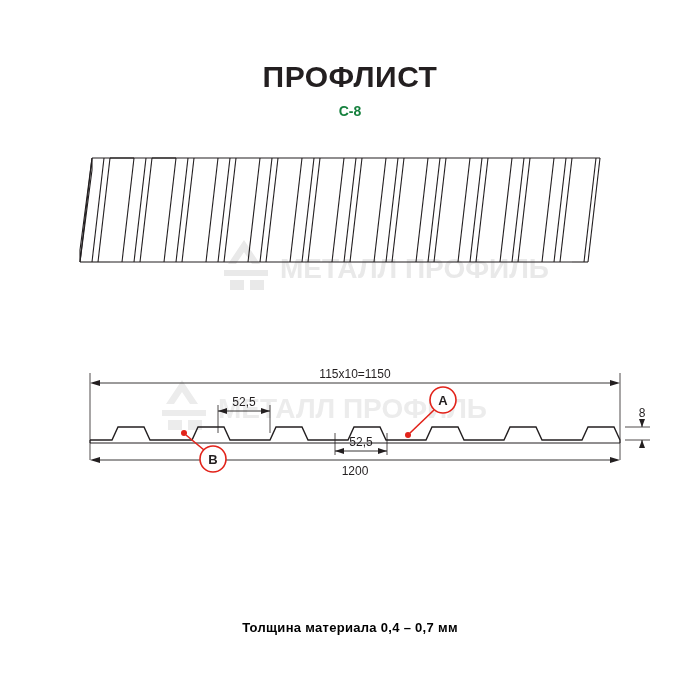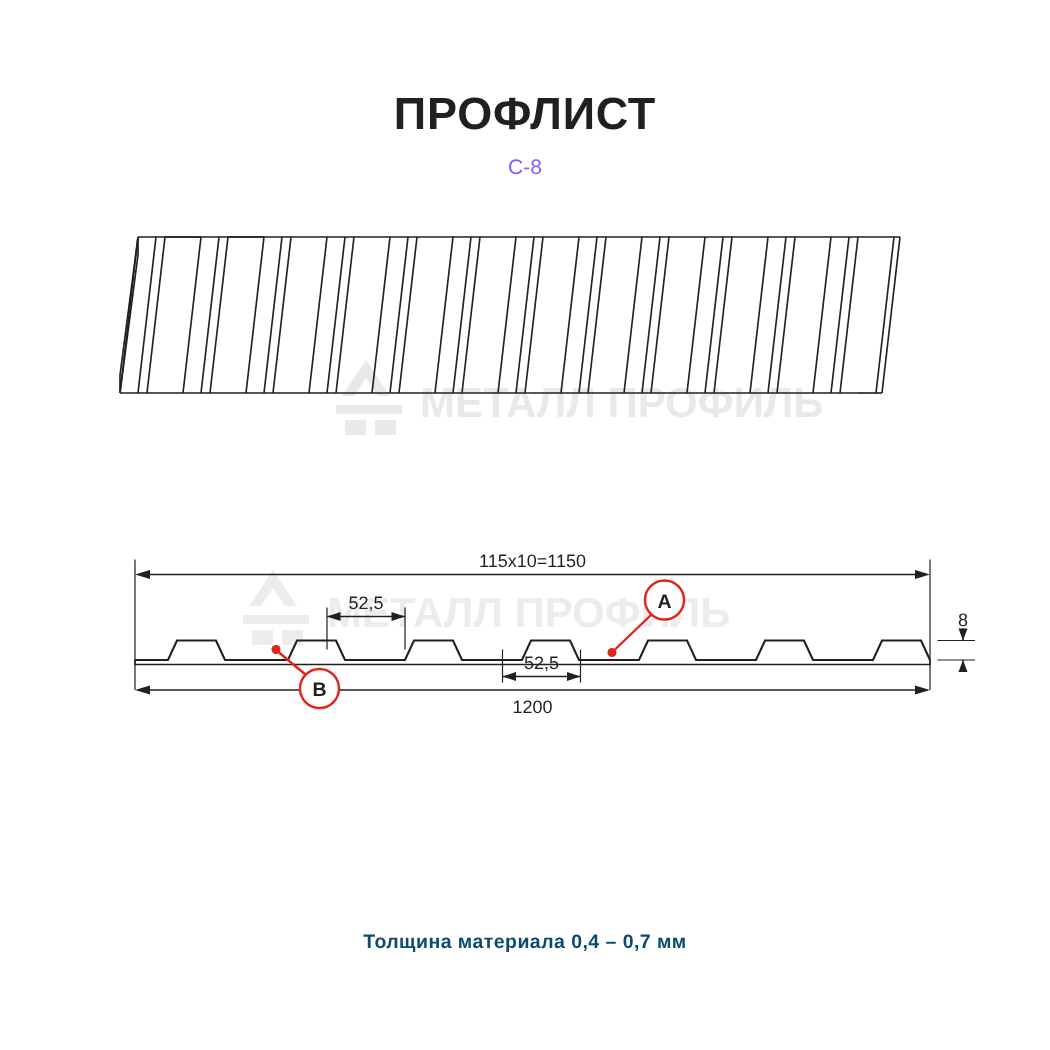--- a/index.html
+++ b/index.html
@@ -31,33 +31,33 @@
     letter-spacing: 0.5px;
     color: #231f20;
   }
   .subtitle {
     position: absolute;
     top: 103px;
     left: 0;
     width: 700px;
     text-align: center;
     font-size: 14px;
-    font-weight: normal;
-    color: #8b5cf6;
+    font-weight: bold;
+    color: #15803d;
   }
   .footnote {
     position: absolute;
     top: 620px;
     left: 0;
     width: 700px;
     text-align: center;
     font-size: 13px;
     font-weight: bold;
     letter-spacing: 0.3px;
-    color: #0c4a6e;
+    color: #000000;
   }
   .iso-wrap {
     position: absolute;
     top: 140px;
     left: 60px;
     width: 580px;
     height: 160px;
   }
   .section-wrap {
     position: absolute;

